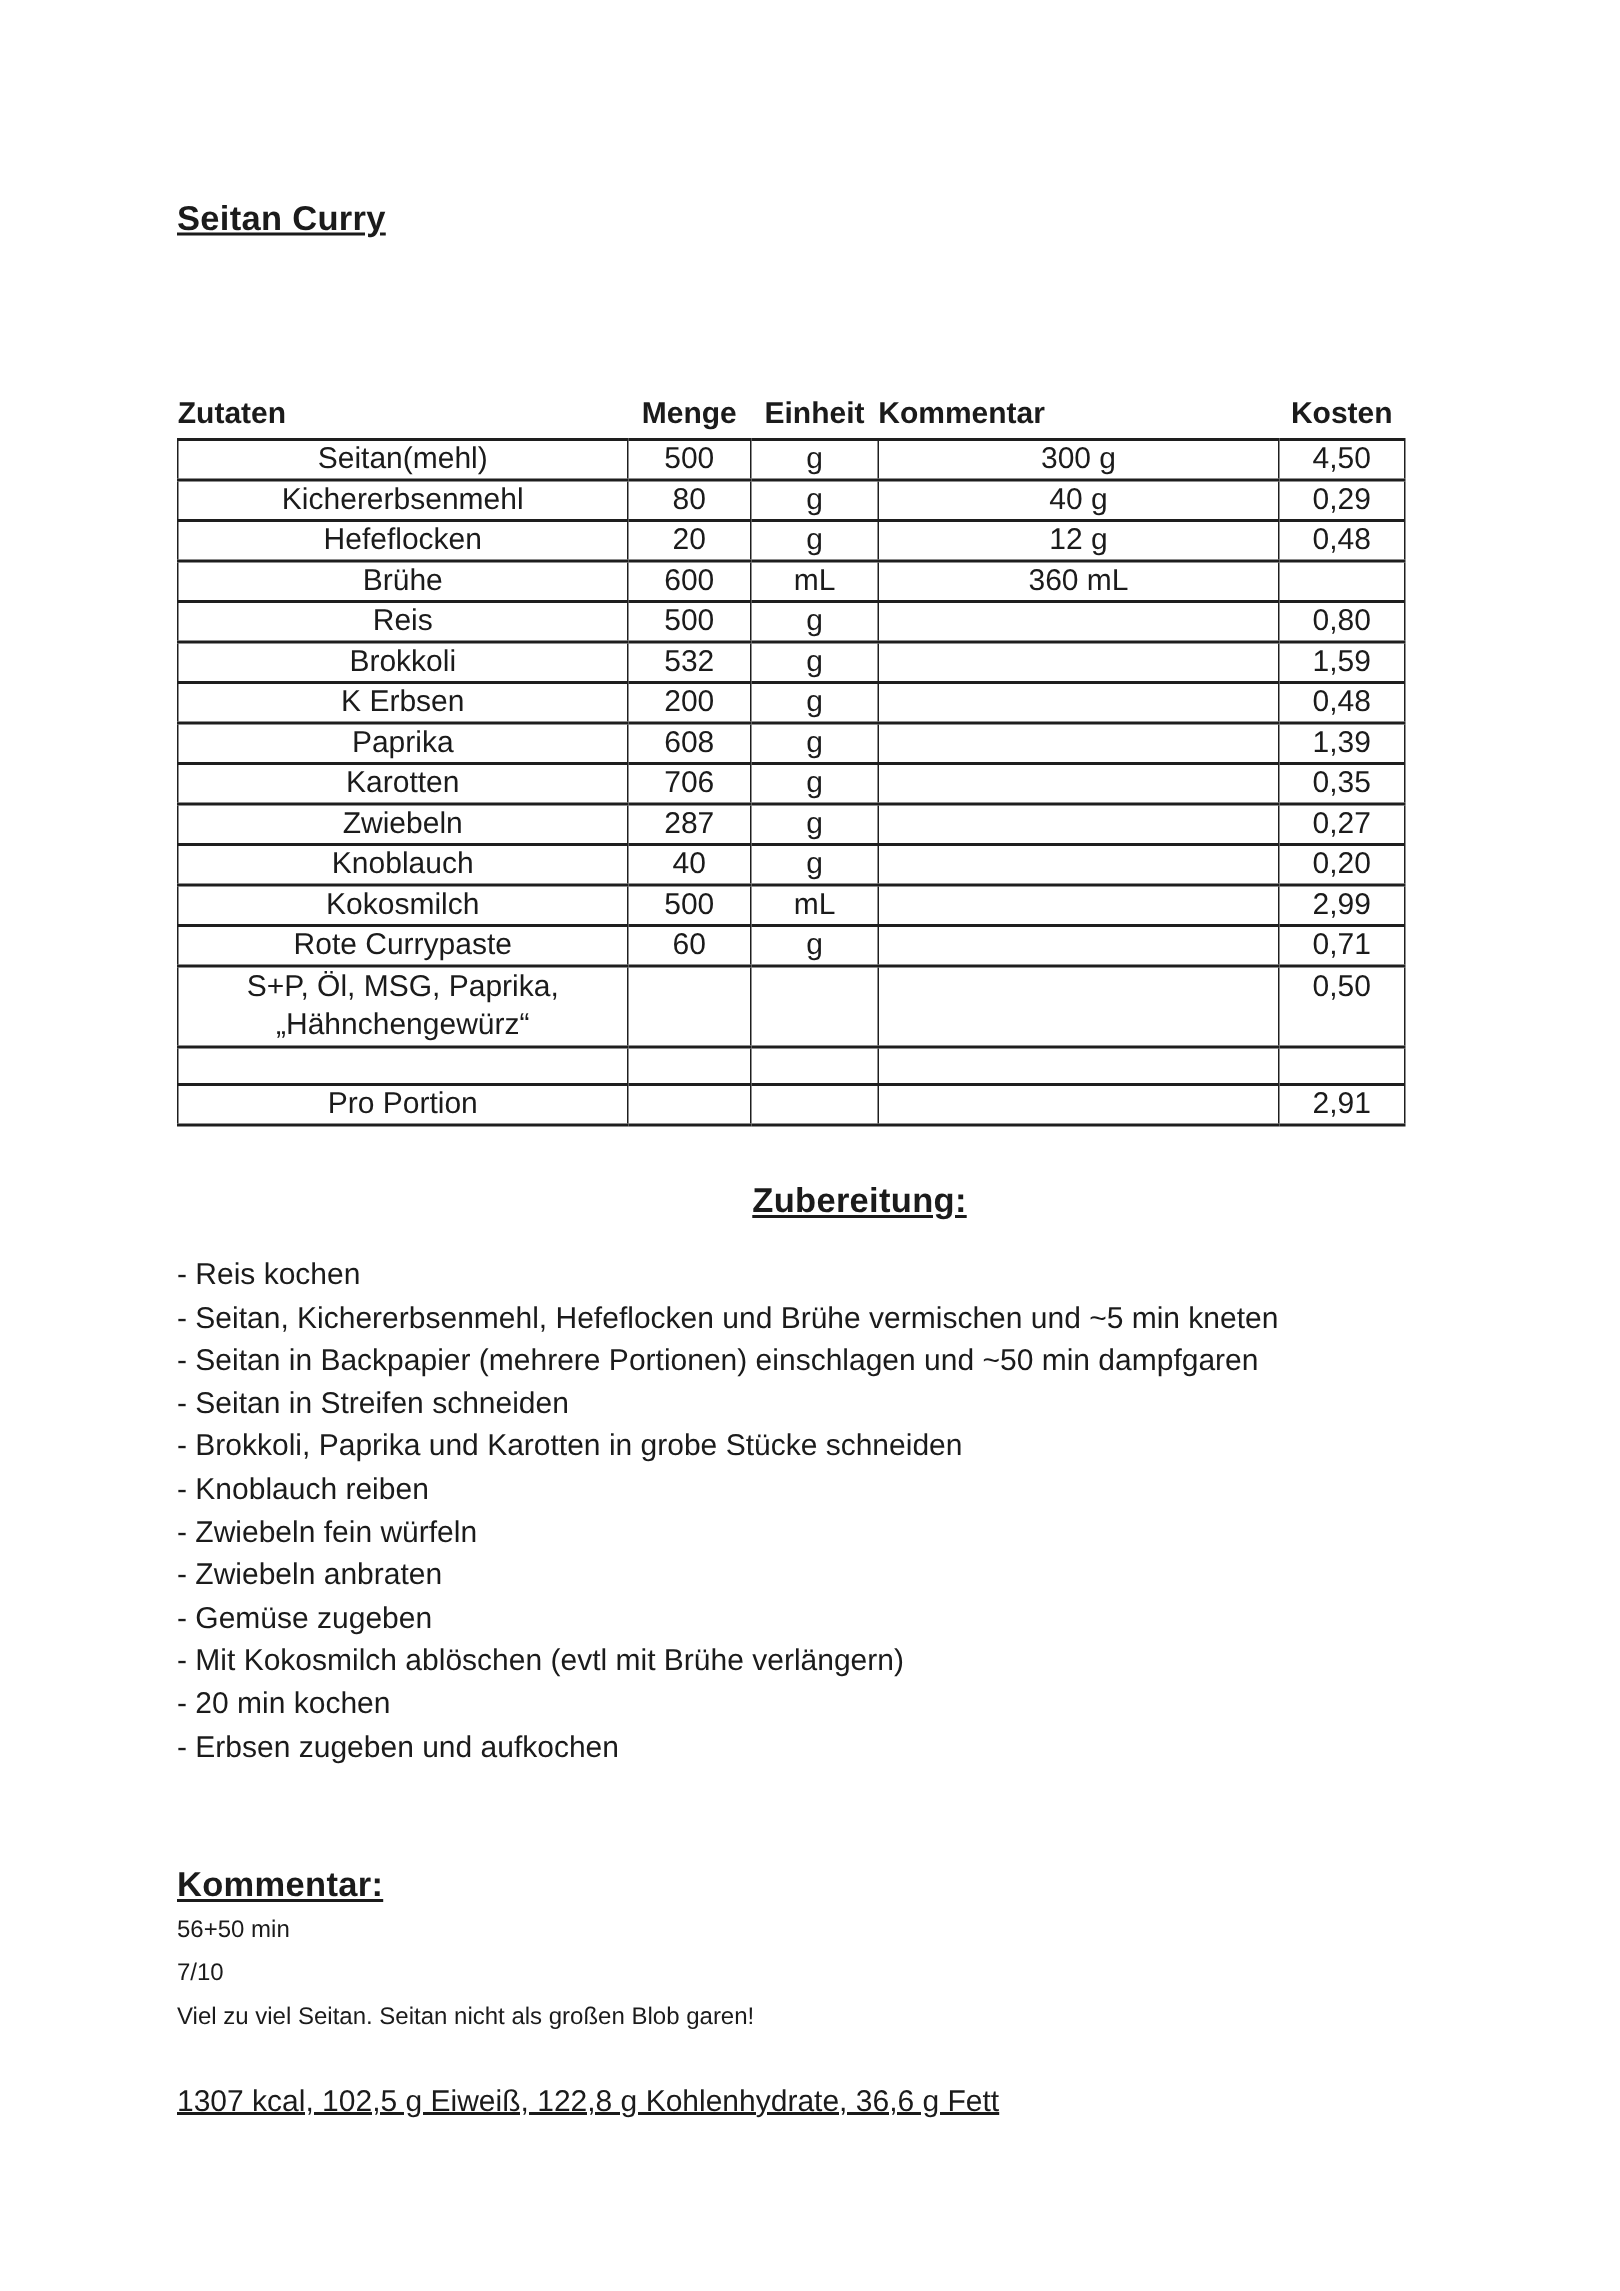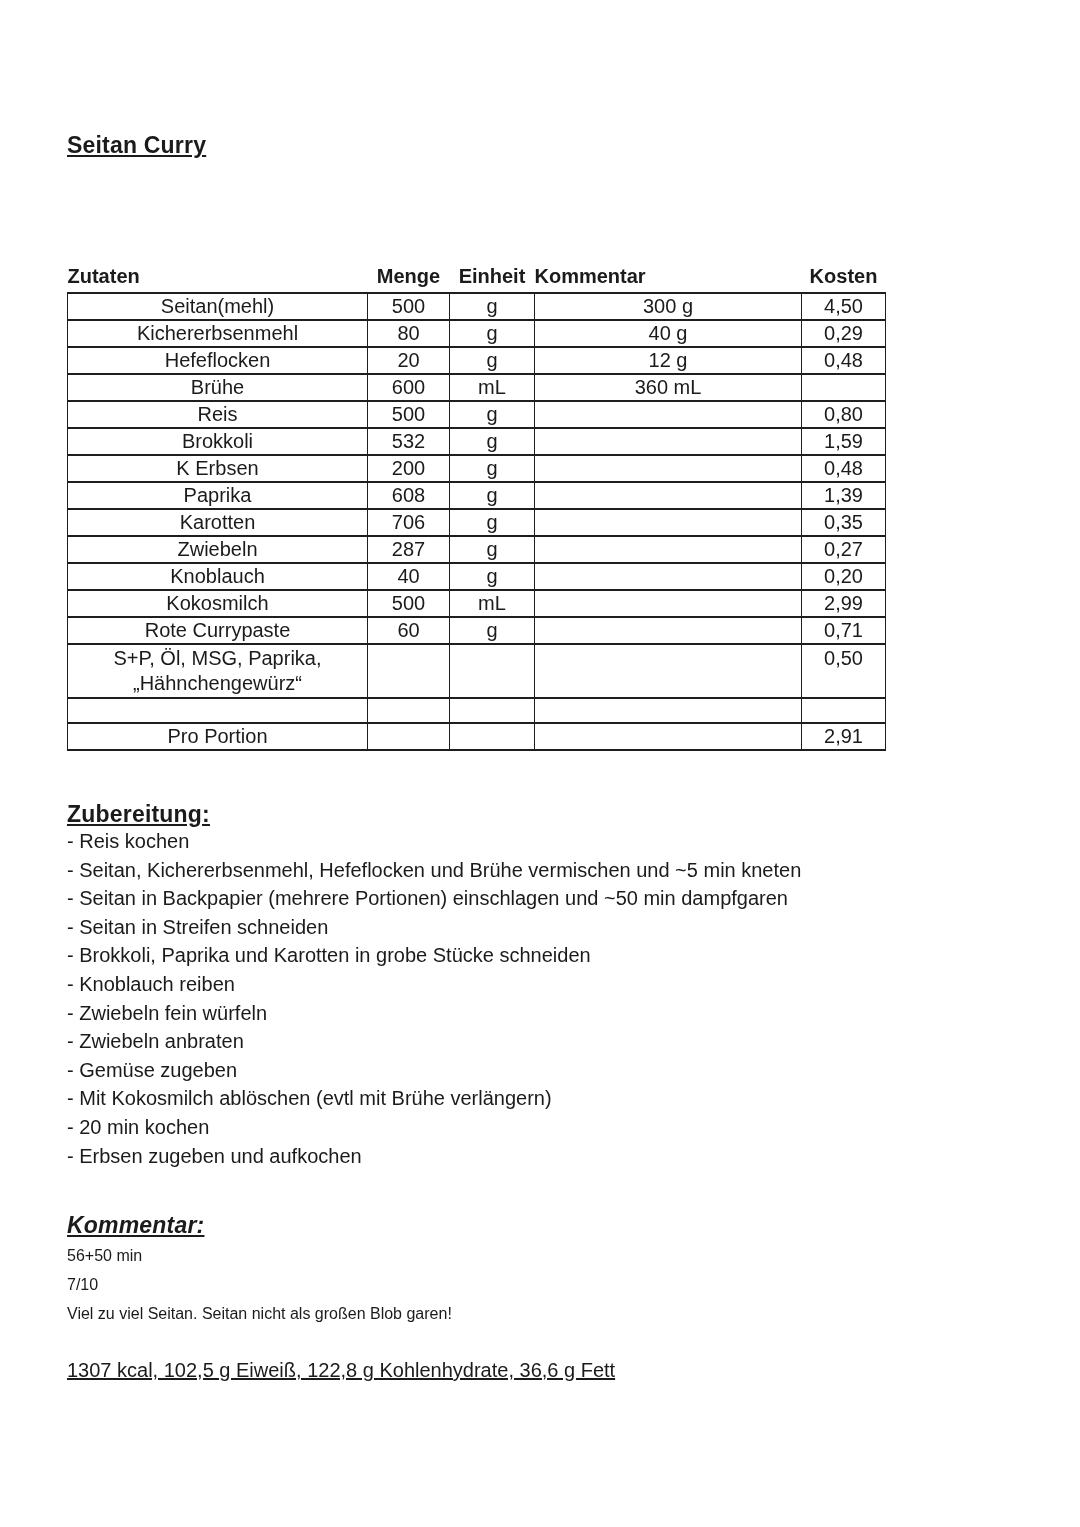--- a/index.html
+++ b/index.html
@@ -9,21 +9,21 @@
     width: 1080px;
     height: 1527px;
     font-family: "Liberation Sans", sans-serif;
     color: #1b1b1b;
     overflow: hidden;
   }
   .page {
     position: relative;
     width: 1028px;
     height: 1527px;
-    padding: 132px 0 0 67px;
+    padding: 132px 0 0 118px;
   }
   .doc-title {
     font-size: 23px;
     line-height: 26px;
     font-weight: bold;
     text-decoration: underline;
     letter-spacing: 0.2px;
   }
   
   table.ingredients {
@@ -61,24 +61,24 @@
   td.col-m, td.col-e, td.col-k, td.col-c { text-align: center; }
   tr.tall td { line-height: 25px; padding-top: 1px; padding-bottom: 1px; vertical-align: top; }
   
   .section-heading {
     font-size: 23px;
     line-height: 26px;
     font-weight: bold;
     text-decoration: underline;
     letter-spacing: 0.2px;
   }
-  .zubereitung-heading { margin-top: 50px; }
-  .steps { font-size: 20px; }
+  .zubereitung-heading { margin-top: 36px; text-align: center; }
+  .steps { margin-top: 23px; font-size: 20px; }
   .step { line-height: 28.6px; }
-  .kommentar-heading { margin-top: 42px; font-style: italic; }
+  .kommentar-heading { margin-top: 64px; }
   .kommentar-lines { margin-top: 3px; font-size: 16px; }
   .kommentar-line { line-height: 29px; }
   .nutrition-line { margin-top: 28px; font-size: 20px; line-height: 29px; text-decoration: underline; }
 </style>
 </head>
 <body>
 
 <div class="page">
 
   <div class="doc-title">Seitan Curry</div>

